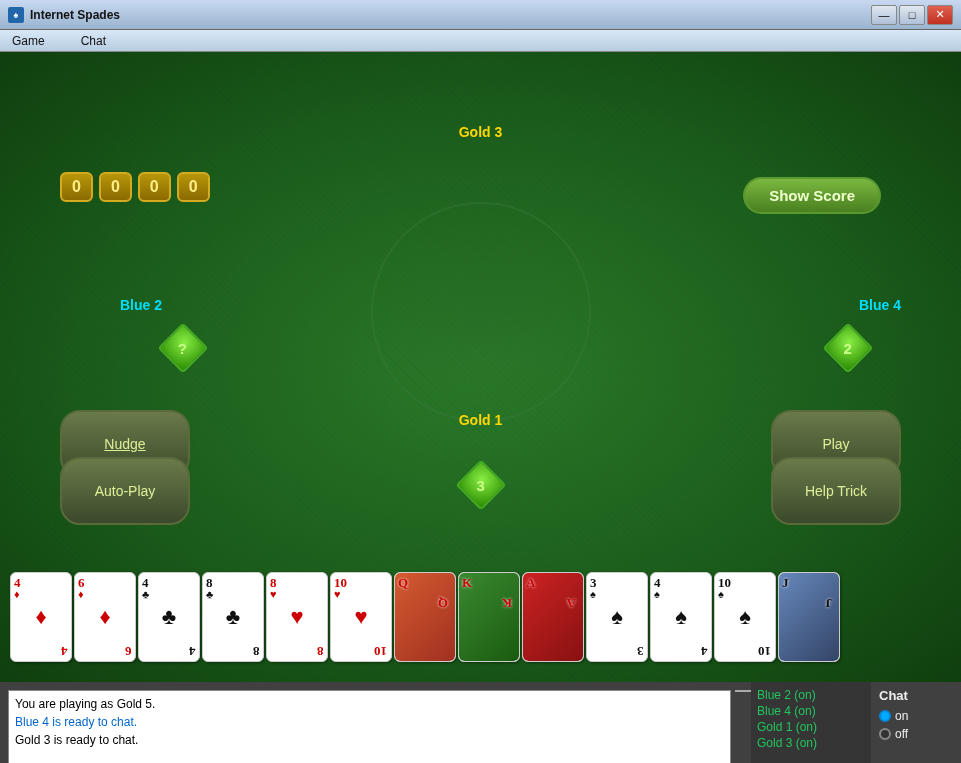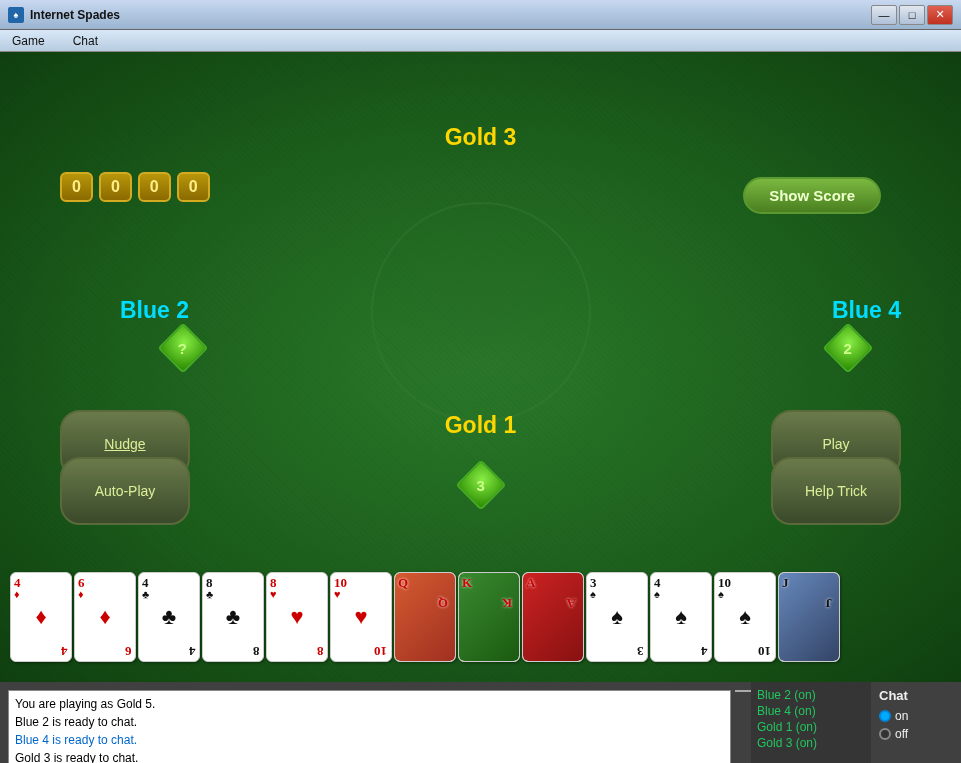--- a/index.html
+++ b/index.html
@@ -15,21 +15,21 @@
     #titlebar-left { display: flex; align-items: center; gap: 6px; font-size: 12px; color: #111; font-weight: bold; }
     #titlebar-icon { width: 16px; height: 16px; background: #2266aa; border-radius: 2px; display: flex; align-items: center; justify-content: center; color: white; font-size: 9px; }
     #titlebar-buttons { display: flex; gap: 2px; }
     .tb-btn { width: 26px; height: 20px; border: 1px solid #888; border-radius: 2px; display: flex; align-items: center; justify-content: center; font-size: 11px; cursor: pointer; background: linear-gradient(to bottom, #e0e8f0, #b0c0d8); }
     .tb-btn.close { background: linear-gradient(to bottom, #e06050, #c03020); color: white; }
 
     
     #menubar {
       width: 100%; height: 22px;
       background: linear-gradient(to bottom, #d8e8f8, #b8cce0);
-      display: flex; align-items: center; padding: 0 4px; gap: 12px; border-bottom: 1px solid #888;
+      display: flex; align-items: center; padding: 0 4px; gap: 20px; border-bottom: 1px solid #888;
     }
     .menu-item { padding: 2px 8px; font-size: 12px; color: #111; cursor: pointer; border-radius: 2px; }
 
     
     #game-area {
       width: 100%; height: 630px;
       background: radial-gradient(ellipse at center, #2a7a2a 0%, #1a5a1a 60%, #0f3f0f 100%);
       position: relative; overflow: hidden;
     }
     
@@ -68,21 +68,21 @@
       padding: 8px 24px;
       color: #eeffcc;
       font-size: 15px;
       cursor: pointer;
       font-weight: bold;
     }
 
     
     .player-label {
       position: absolute;
-      font-size: 23px;
+      font-size: 14px;
       font-weight: bold;
     }
     #player-gold3 { top: 72px; left: 50%; transform: translateX(-50%); color: #ffd700; }
     #player-blue2 { top: 245px; left: 120px; color: #00ddff; }
     #player-blue4 { top: 245px; right: 60px; color: #00ddff; }
     #player-gold1 { top: 360px; left: 50%; transform: translateX(-50%); color: #ffd700; text-align: right; }
 
     
     .bid-diamond {
       position: absolute;
@@ -364,21 +364,20 @@
     </div>
 
 </div>
 
 <div id="bottom-panel">
   <div id="bottom-inputs">
     <div id="bottom-row1">
       <div id="chat-log">
 
       <div class="chat-line">You are playing as Gold 5.</div>
-          <div class="chat-line">Blue 2 is ready to chat.</div>
           <div class="chat-line blue">Blue 4 is ready to chat.</div>
           <div class="chat-line">Gold 3 is ready to chat.</div>
         </div>
       <div id="chat-scrollbar"></div>
     </div>
     <div id="bottom-row2">
       <select id="message-input">
         <option>(Select a message to send)</option>
       </select>
     </div>

